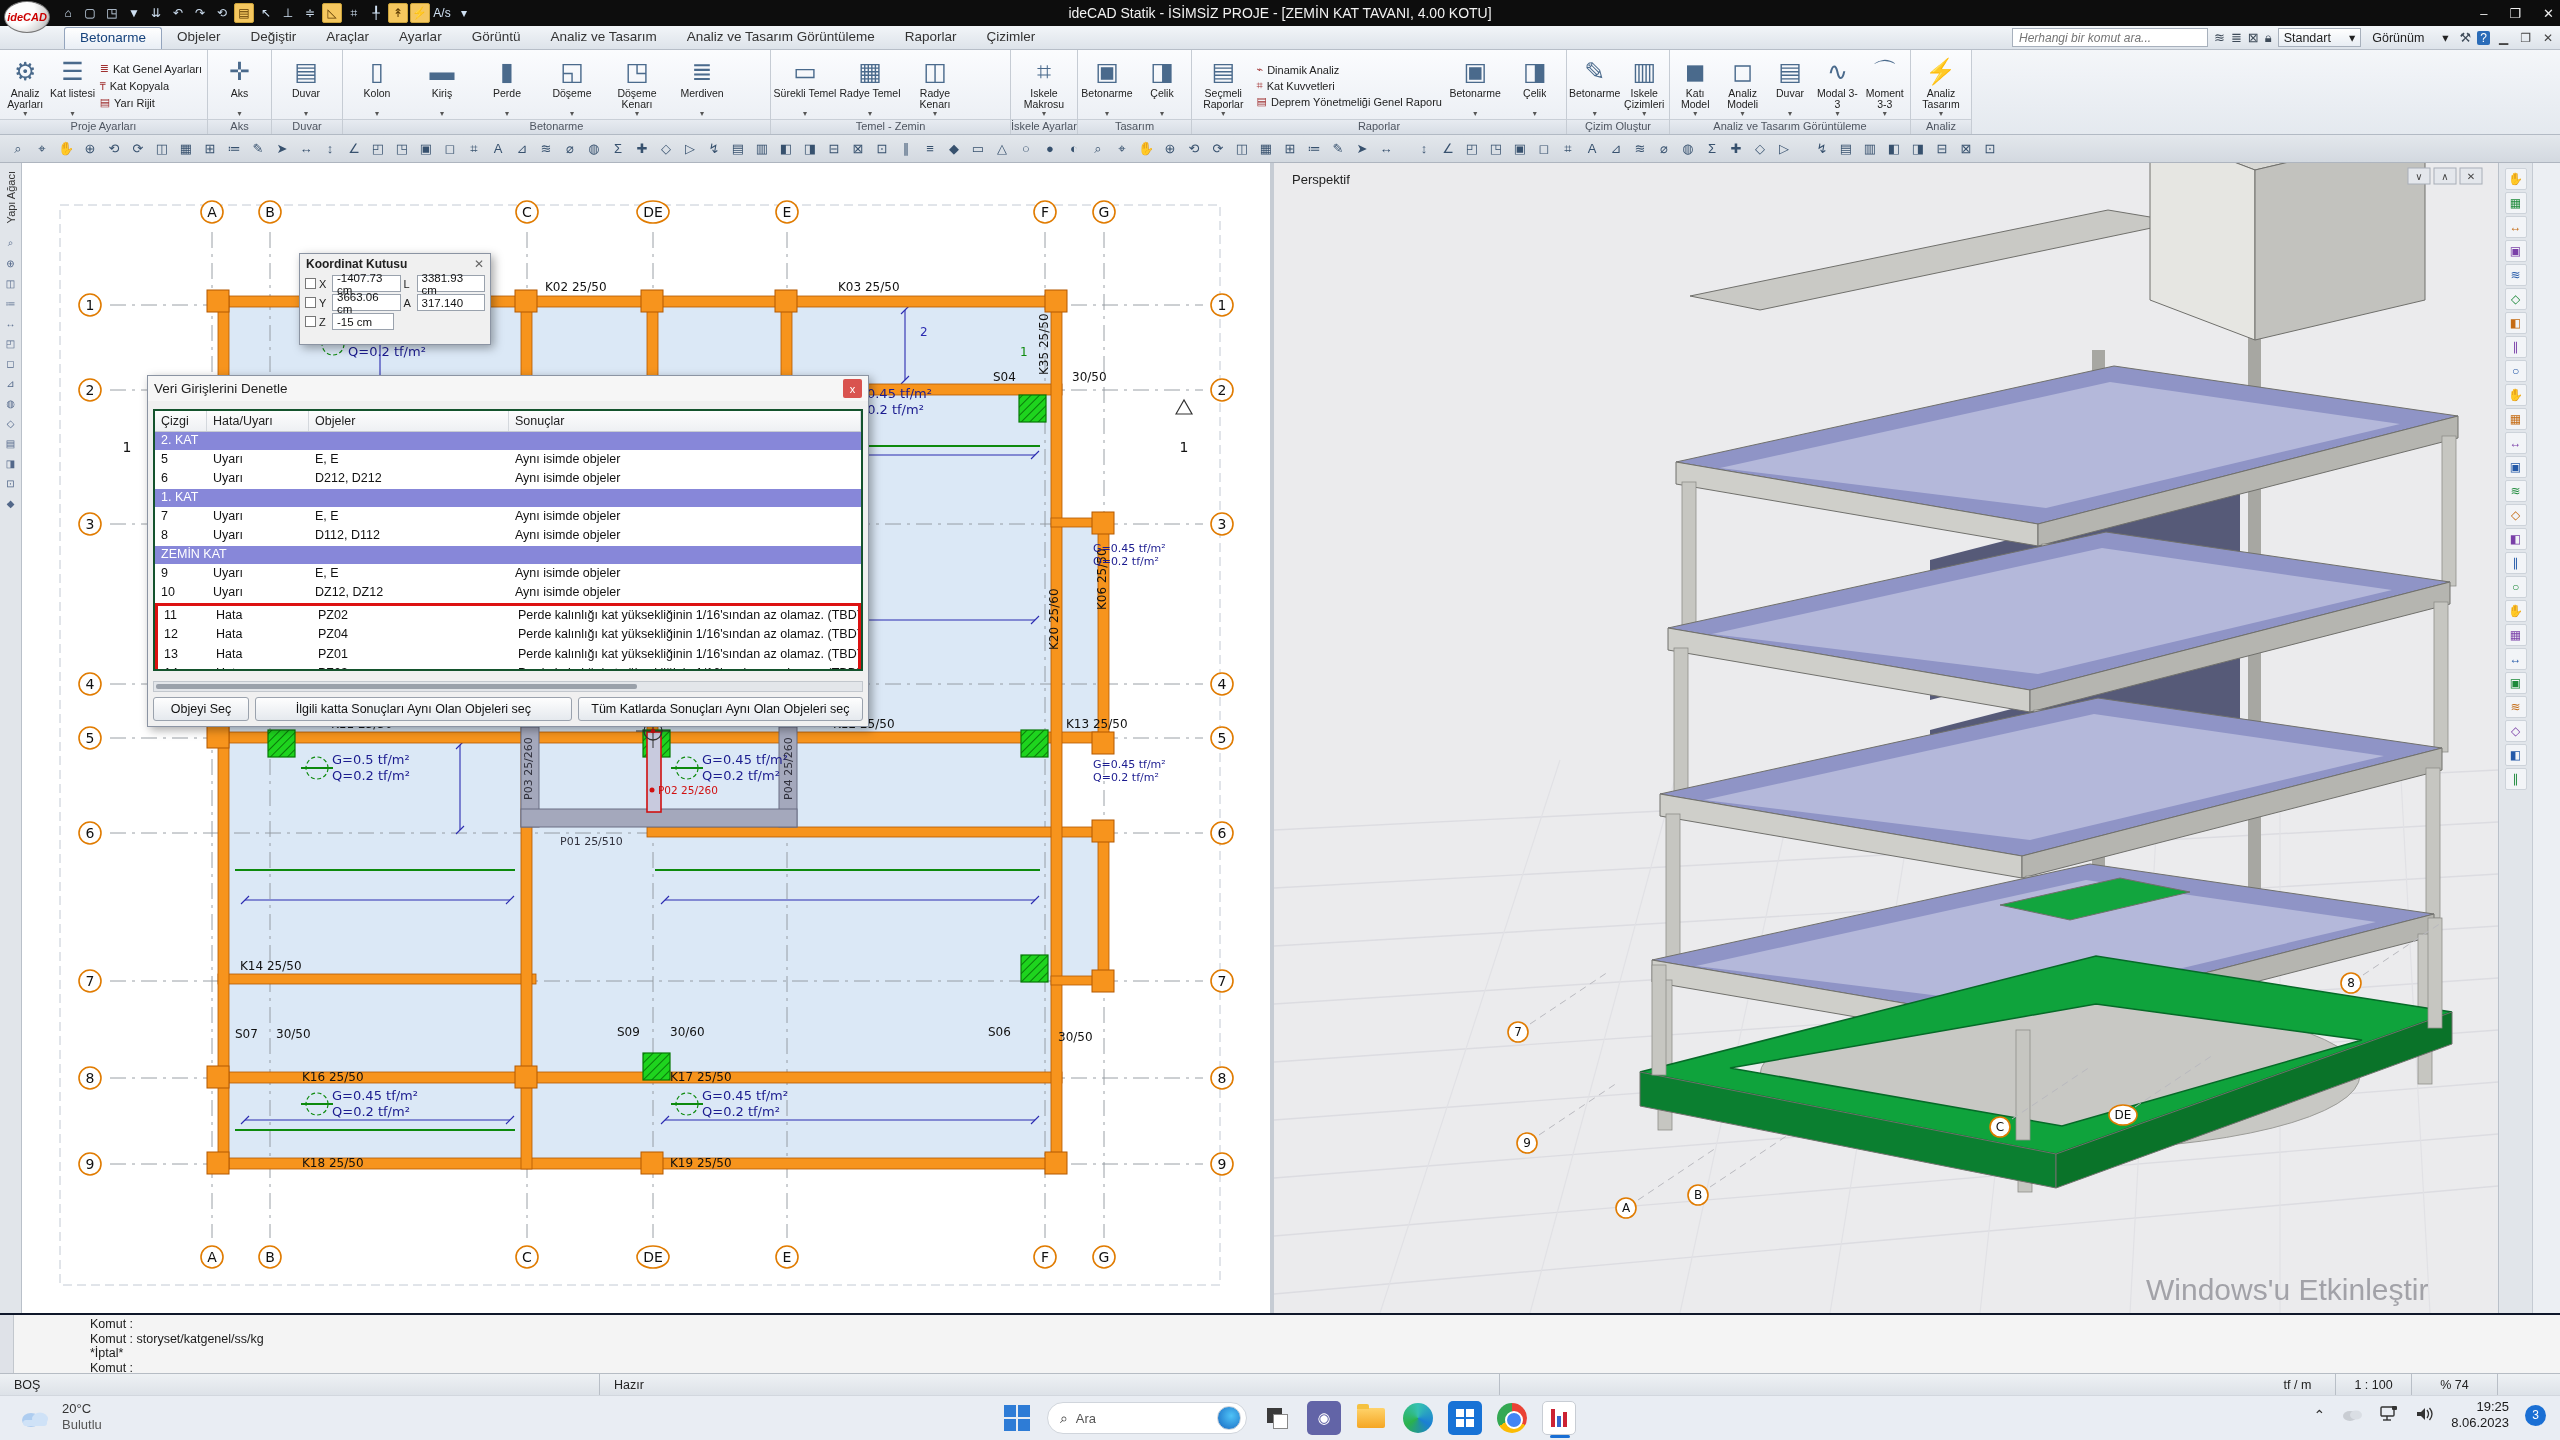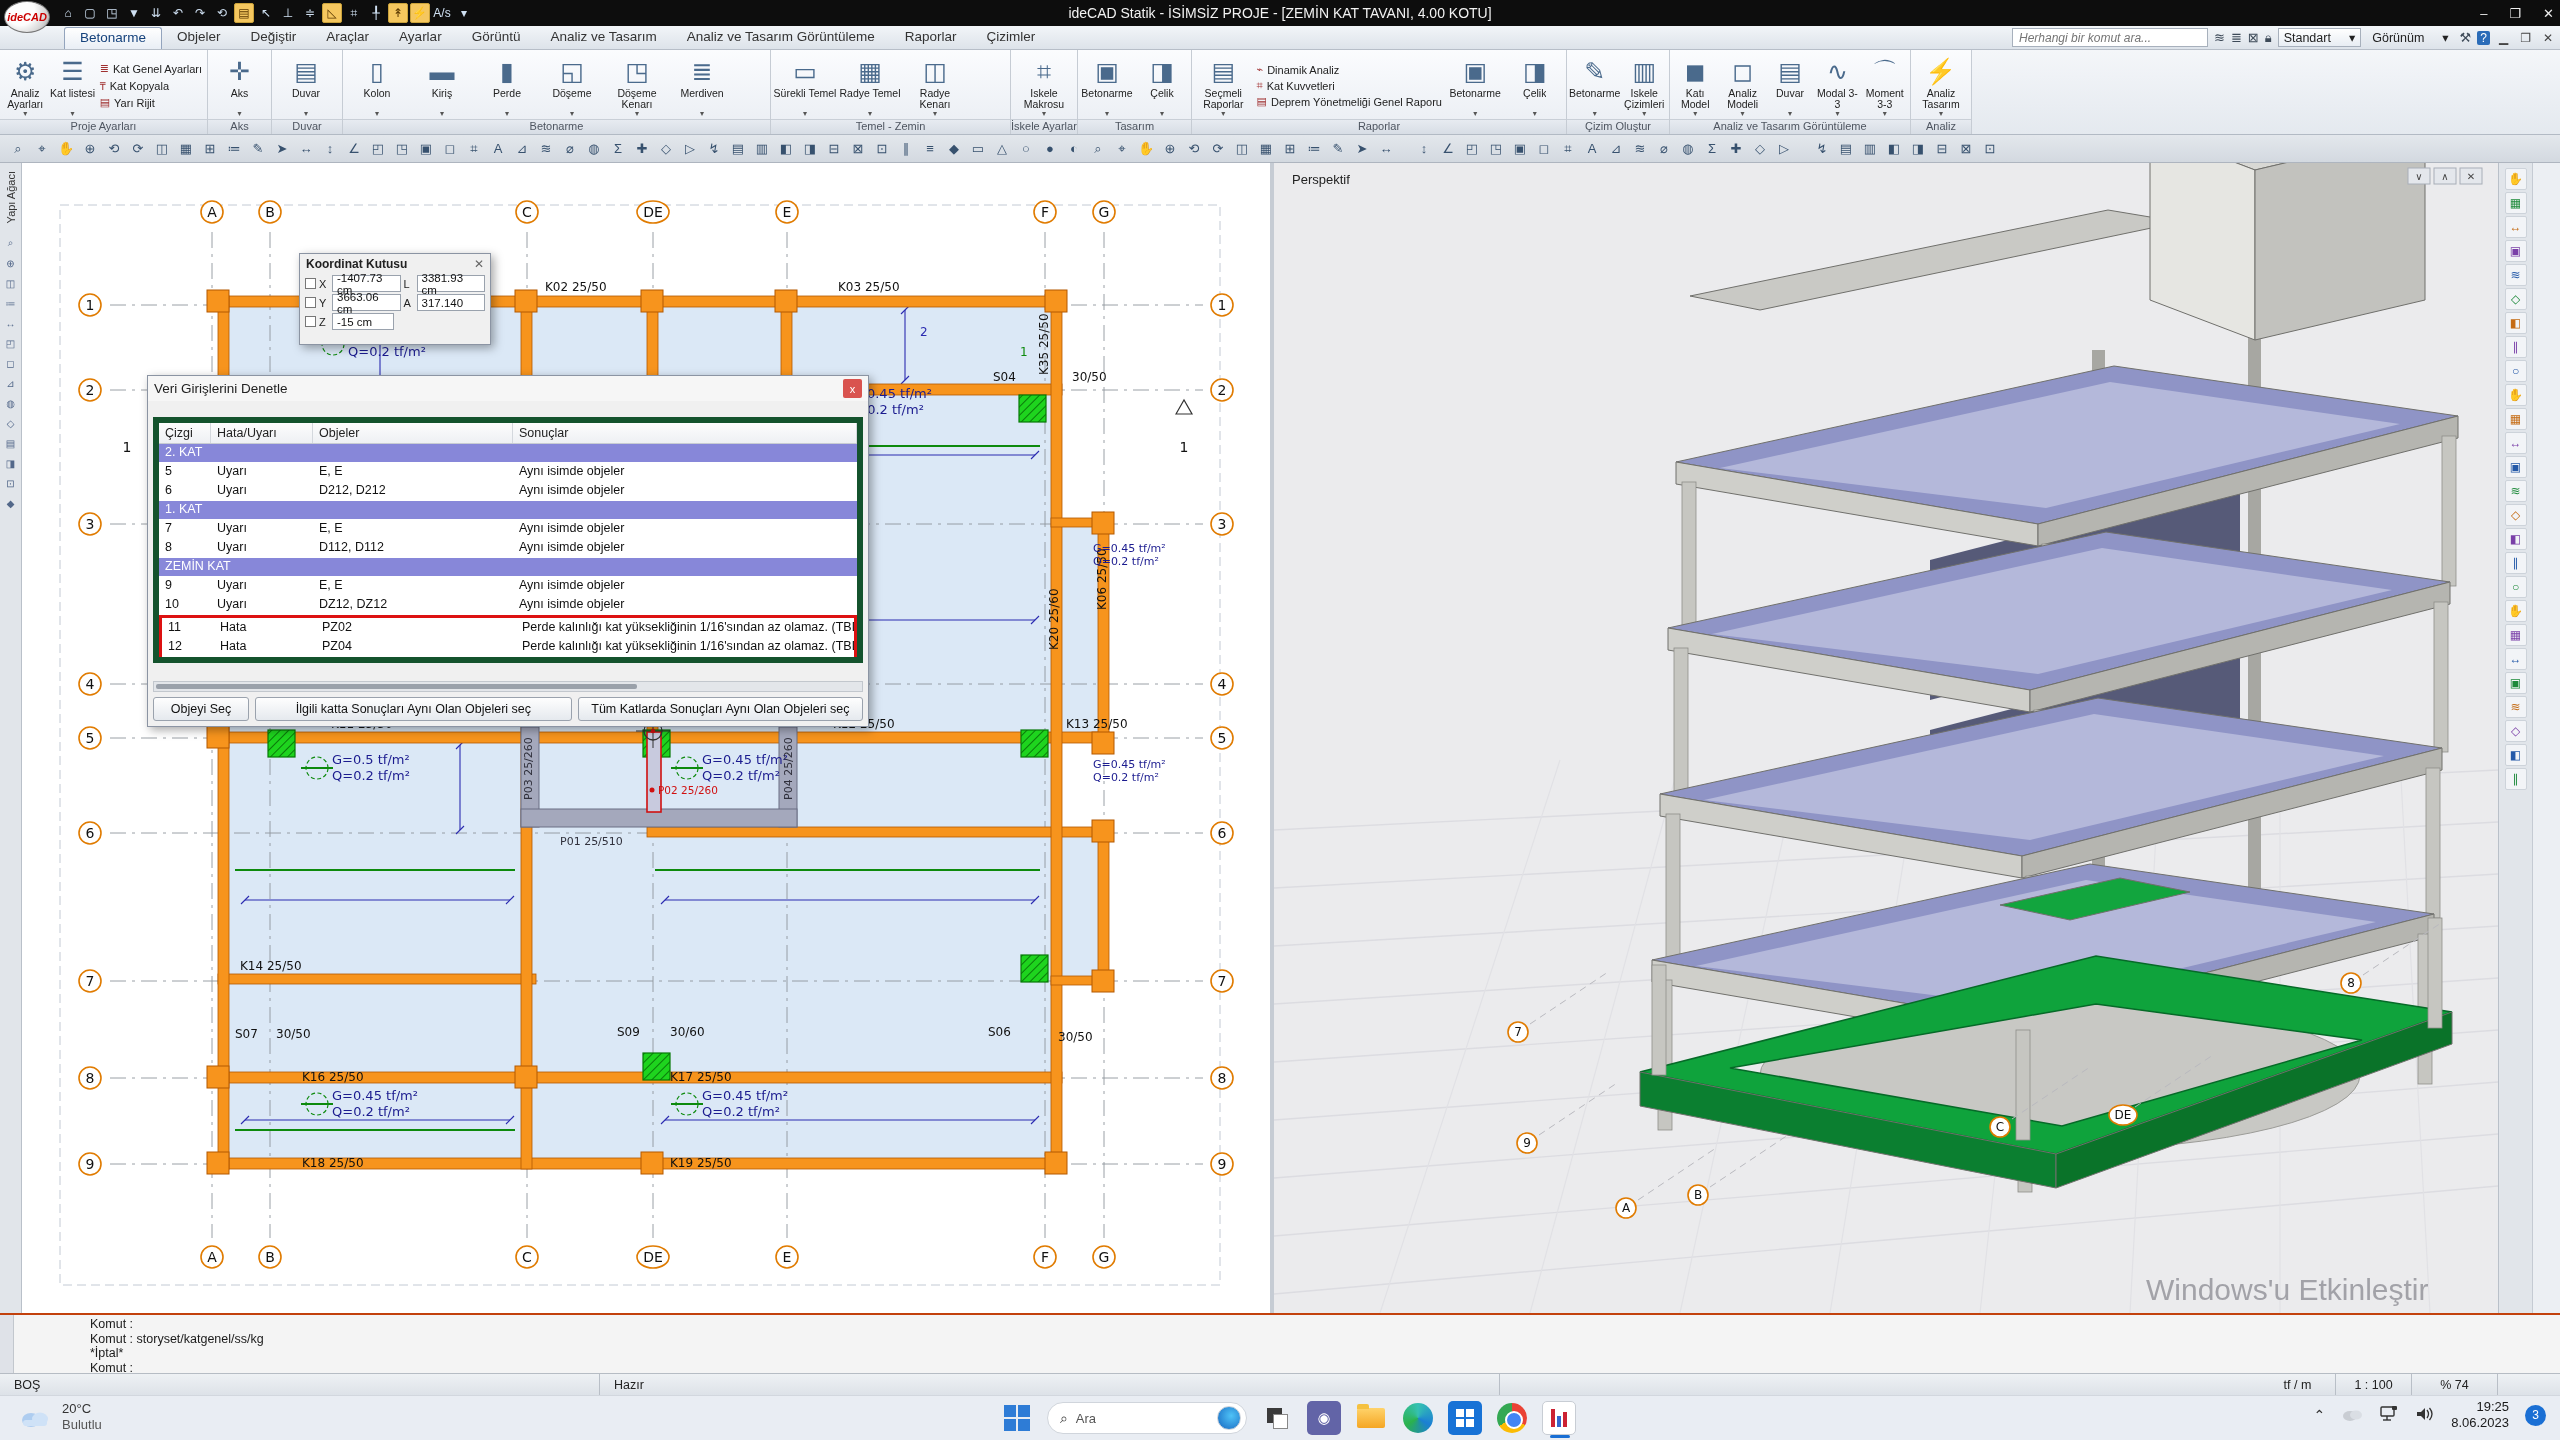--- a/index.html
+++ b/index.html
@@ -76,33 +76,33 @@
   #coord-dialog{left:299px;top:253px;width:192px;height:92px;}
   .dlg-title{height:20px;display:flex;align-items:center;padding:0 6px;font-size:12px;font-weight:bold;color:#222;justify-content:flex-end;}
   .dlg-x{margin-left:auto;color:#666;font-size:12px;font-weight:normal;}
   .crow{display:flex;align-items:center;gap:3px;padding:1px 5px;}
   .cbox{width:11px;height:11px;border:1px solid #777;background:#fff;}
   .clab{font-size:11px;width:10px;color:#222;}
   .cinput{height:17px;border:1px solid #9aa2ad;background:#fff;font-size:11.5px;color:#111;display:flex;align-items:center;padding:0 4px;flex:1;}
   #check-dialog{left:147px;top:375px;width:722px;height:352px;display:flex;flex-direction:column;}
   #check-dialog .dlg-title{height:25px;font-weight:normal;font-size:13.5px;background:#f6f6f6;}
   .redx{width:19px;height:19px;background:#d9534f;color:#fff;font-size:11px;display:flex;align-items:center;justify-content:center;border-radius:2px;margin-left:auto;}
-  #vtable{flex:1;margin:16px 5px;border:6px solid #14532d;background:#fff;overflow:hidden;display:flex;flex-direction:column;}
+  #vtable{flex:1;margin:8px 5px;border:2px solid #14532d;background:#fff;overflow:hidden;display:flex;flex-direction:column;}
   .vhead{display:grid;grid-template-columns:52px 102px 200px 1fr;border-bottom:1px solid #c8ccd2;background:linear-gradient(#fdfdfd,#eef0f3);}
   .vhead div{font-size:12.5px;color:#222;padding:3px 6px;border-right:1px solid #d4d8dd;}
   .vrow{display:grid;grid-template-columns:52px 102px 200px 1fr;height:19.5px;}
   .vrow div{font-size:12.5px;color:#111;padding:1.5px 6px;white-space:nowrap;overflow:hidden;}
   .vsec{height:18px;background:#8787d9;color:#fff;font-size:12.5px;padding:1px 6px;}
   .egroup{border:3px solid #dd1111;}
   .vscroll{height:11px;margin:2px 5px 0;background:#e3e6ea;border:1px solid #c2c7cd;position:relative;}
   .vthumb{position:absolute;left:2px;top:2px;height:5px;width:68%;background:#9aa1aa;border-radius:2px;}
   .vbtns{display:flex;gap:6px;padding:5px;}
   .vbtn{height:24px;border:1px solid #9aa2ad;border-radius:3px;background:linear-gradient(#fefefe,#e5e9ee);font-size:12.5px;color:#111;display:flex;align-items:center;justify-content:center;padding:0 10px;}
   
-  #cmd{position:absolute;left:0;top:1313px;width:2560px;height:60px;background:#f4f4f4;border-top:2px solid #c2410c;}
+  #cmd{position:absolute;left:0;top:1313px;width:2560px;height:60px;background:#f4f4f4;border-top:2px solid #0f172a;}
   #cmd-gutter{position:absolute;left:0;top:0;width:14px;height:60px;background:#dfe2e8;border-right:1px solid #c2c7cd;}
   #cmd-lines{padding:2px 0 0 90px;font-size:12.5px;color:#1a1a1a;line-height:14.5px;}
   #statusbar{position:absolute;left:0;top:1373px;width:2560px;height:22px;background:linear-gradient(#eef1f4,#dde2e8);border-top:1px solid #b6bcc4;display:flex;align-items:center;font-size:12.5px;color:#222;}
   .sseg{border-right:1px solid #b9bfc7;height:100%;display:flex;align-items:center;padding:0 14px;}
   
   #taskbar{position:absolute;left:0;top:1395px;width:2560px;height:45px;background:#e9edf3;border-top:1px solid #d2d7de;}
   #weather{position:absolute;left:18px;top:5px;display:flex;align-items:center;gap:10px;}
   #weather .wtxt{font-size:13px;color:#333;line-height:16px;}
   #tb-center{position:absolute;left:1000px;top:5px;display:flex;align-items:center;gap:13px;}
   .tbicon{width:34px;height:34px;border-radius:5px;display:flex;align-items:center;justify-content:center;position:relative;}

